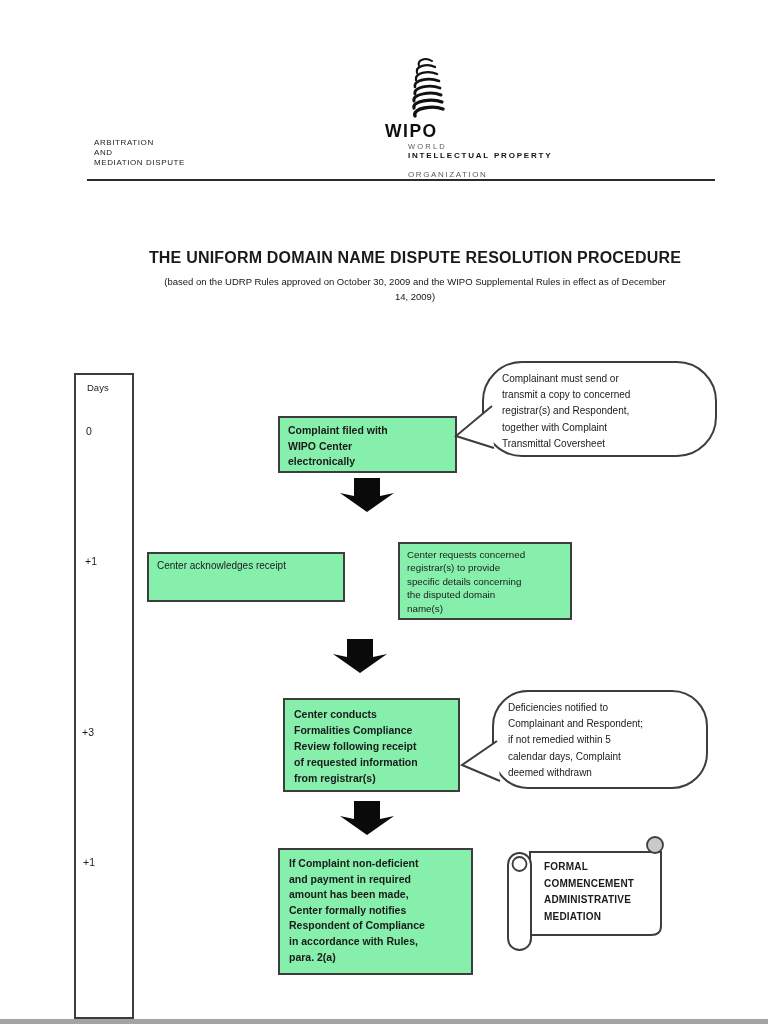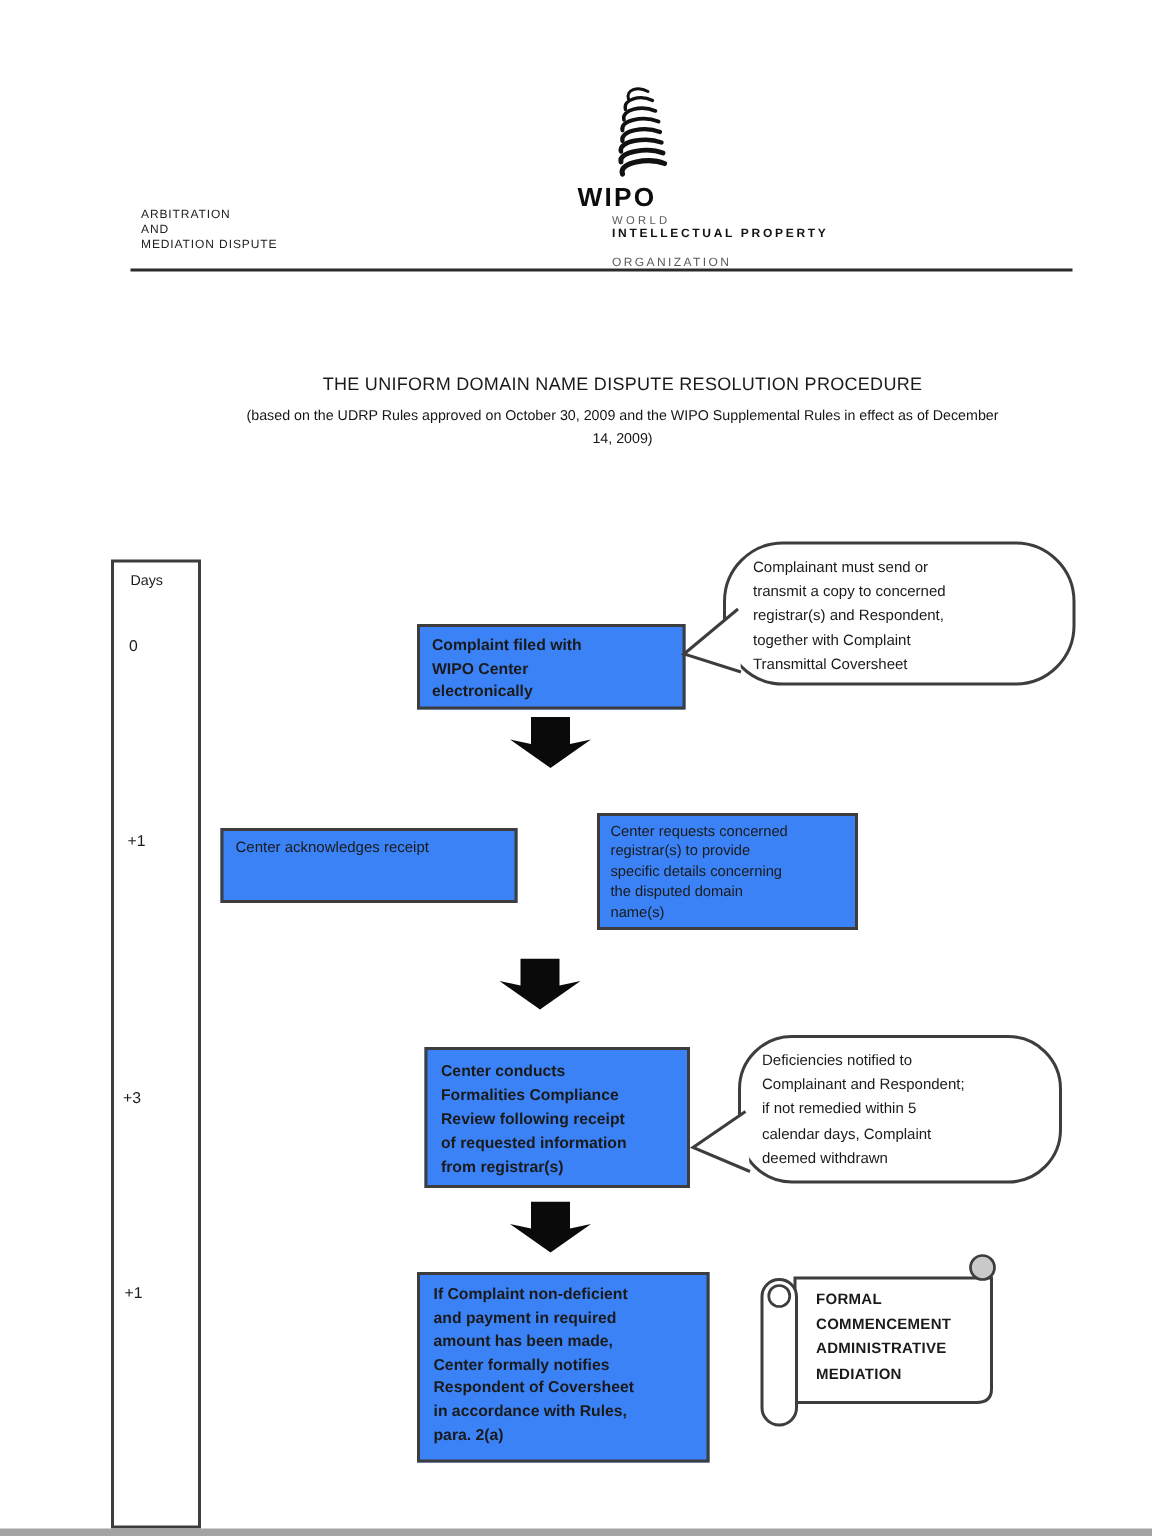--- a/index.html
+++ b/index.html
@@ -14,29 +14,29 @@
   
   .amc { left:94px; top:138px; font-size:8px; line-height:10px; letter-spacing:0.6px; color:#222; }
   .rule { left:87px; top:179px; width:628px; height:2px; background:#2b2b2b; }
   .wipo-word { left:385px; top:121px; font-size:17.5px; font-weight:bold; letter-spacing:1.5px; color:#0d0d0d; }
   .org-l1 { left:408px; top:142px; font-size:7.5px; letter-spacing:2.2px; color:#5a5a5a;text-align:center; }
   .org-l2 { left:408px; top:151px; font-size:8px; font-weight:bold; letter-spacing:1.8px; color:#111; }
   .org-l3 { left:408px; top:170px; font-size:8px; letter-spacing:1.6px; color:#5a5a5a; }
 
   
   .title-wrap { left:65px; top:249px; width:700px; text-align:center; }
-  .doc-title { font-size:12px; font-weight:normal; letter-spacing:0.2px;text-align:center; }
+  .doc-title { font-size:16px; font-weight:bold; letter-spacing:0.2px;text-align:center; }
   .doc-subtitle { margin-top:7px; font-size:9.5px; line-height:15px; color:#161616; }
 
   
   .days-col { left:74px; top:373px; width:60px; height:646px; border:2px solid #3d3d3d; box-sizing:border-box; }
   .days-head { position:absolute; left:11px; top:7px; font-size:9.5px; }
   .day-mark { position:absolute; left:9px; font-size:10.5px; }
 
-  .fbox { border:2px solid #3d3d3d; background:#3b82f6; box-sizing:border-box; }
+  .fbox { border:2px solid #3d3d3d; background:#86efac; box-sizing:border-box; }
   .fbox.bold { font-weight:bold; }
   .box1 { left:278px; top:416px; width:179px; height:57px; padding:5px 8px; font-size:10.5px; line-height:15.5px; }
   .box2 { left:147px; top:552px; width:198px; height:50px; padding:5px 8px; font-size:10px; line-height:14px; }
   .box3 { left:398px; top:542px; width:174px; height:78px; padding:4px 7px; font-size:9.8px; line-height:13.4px; }
   .box4 { left:283px; top:698px; width:177px; height:94px; padding:6px 9px; font-size:10.5px; line-height:16px; }
   .box5 { left:278px; top:848px; width:195px; height:127px; padding:6px 9px; font-size:10.5px; line-height:15.6px; }
 
   .bubble { border:2px solid #3d3d3d; border-radius:40px; background:#fff; box-sizing:border-box; }
   .bub1 { left:482px; top:361px; width:235px; height:96px; }
   .bub1-text { left:502px; top:371px; width:210px; font-size:10px; line-height:16.2px; }
@@ -152,21 +152,21 @@
 
   <svg class="abs" style="left:338px; top:801px;" width="58" height="35" viewBox="0 0 58 35">
     <polygon points="16,0 42,0 42,18 56,15 29,34 2,15 16,18" fill="#0a0a0a"></polygon>
   </svg>
 
   <div class="abs fbox bold box5">
       <div class="ln">If Complaint non-deficient</div>
       <div class="ln">and payment in required</div>
       <div class="ln">amount has been made,</div>
       <div class="ln">Center formally notifies</div>
-      <div class="ln">Respondent of Coversheet</div>
+      <div class="ln">Respondent of Compliance</div>
       <div class="ln">in accordance with Rules,</div>
       <div class="ln">para. 2(a)</div>
     </div>
 
   <svg class="abs" style="left:503px; top:833px;" width="170" height="125" viewBox="0 0 170 125">
 
     <path d="M27 19 L158 19 L158 93 Q158 102 148 102 L27 102 Z" fill="#ffffff" stroke="#3d3d3d" stroke-width="2"></path>
 
     <circle cx="152" cy="12" r="8" fill="#c9c9c9" stroke="#3d3d3d" stroke-width="1.8"></circle>
 

